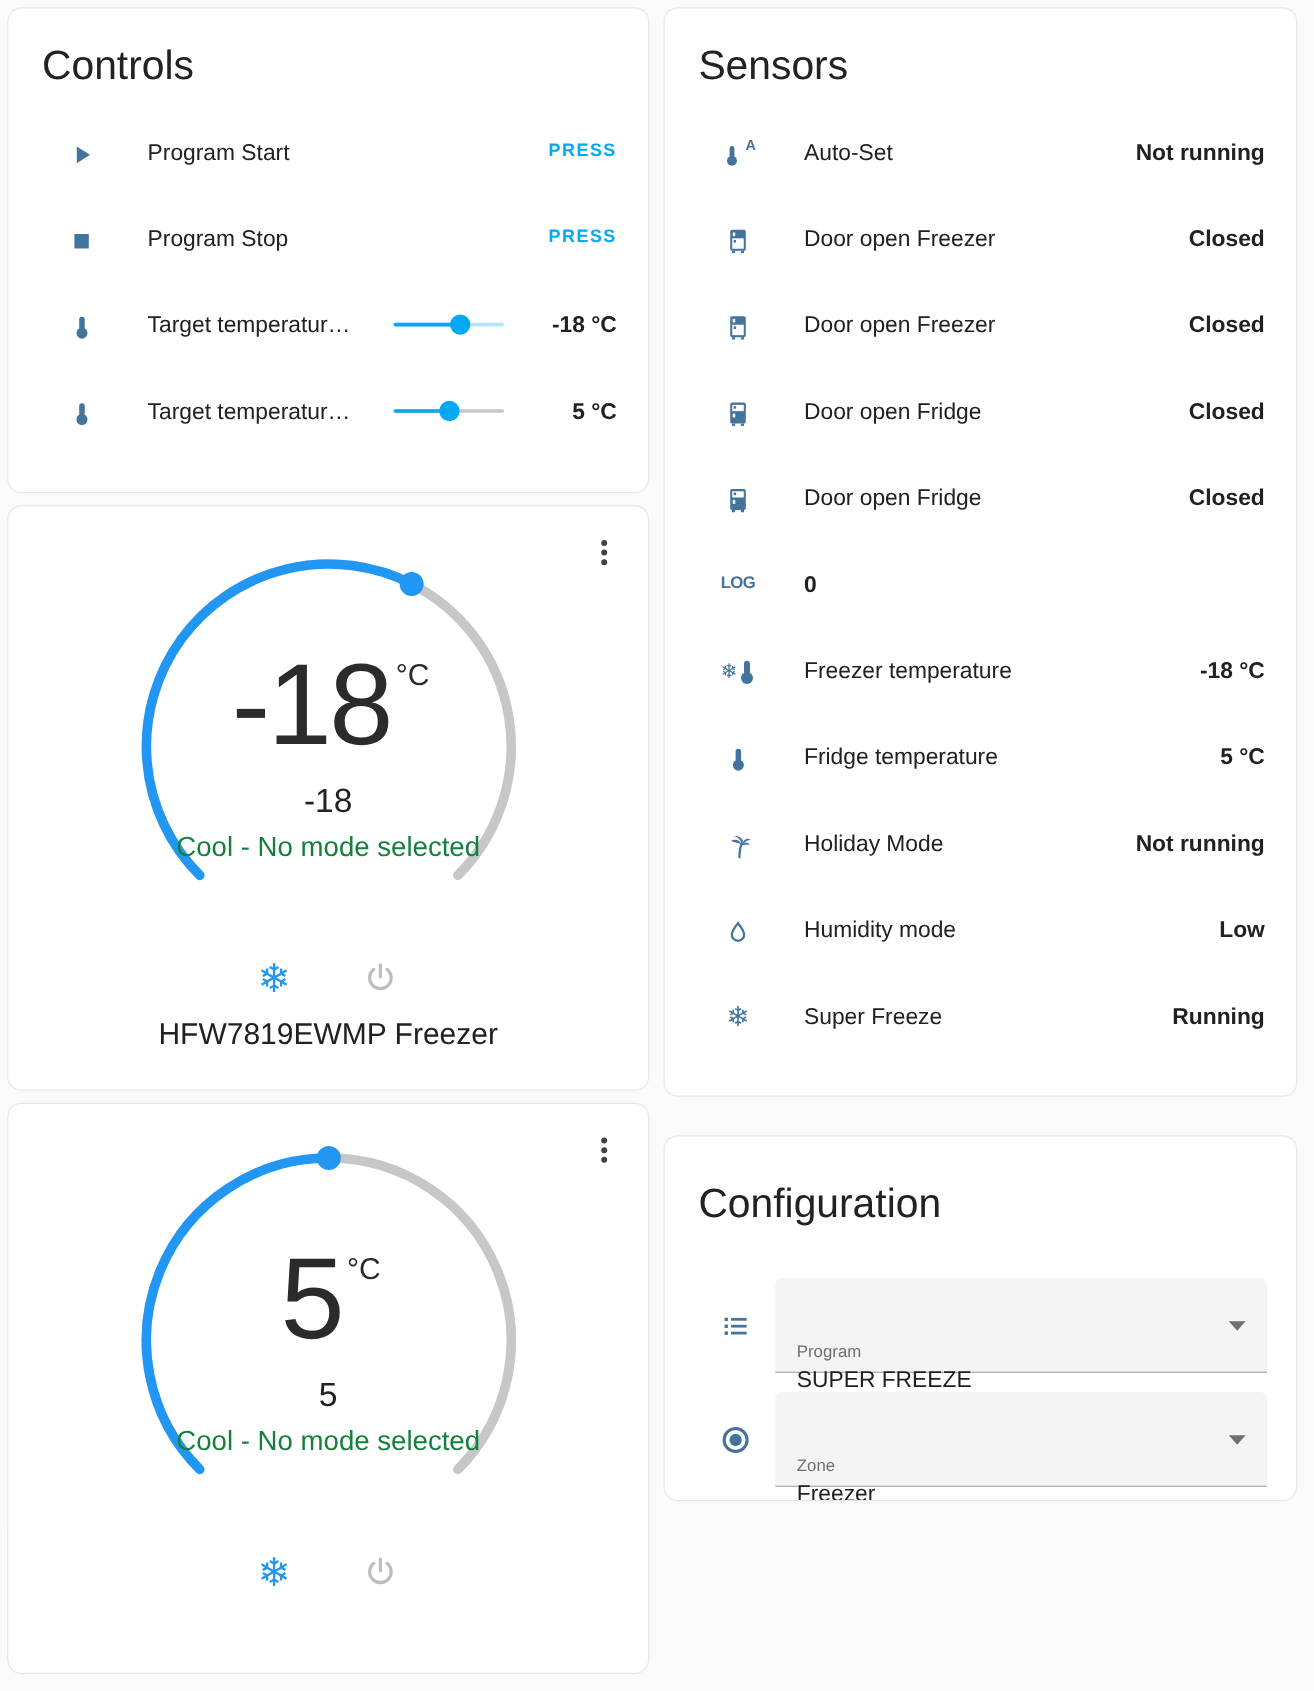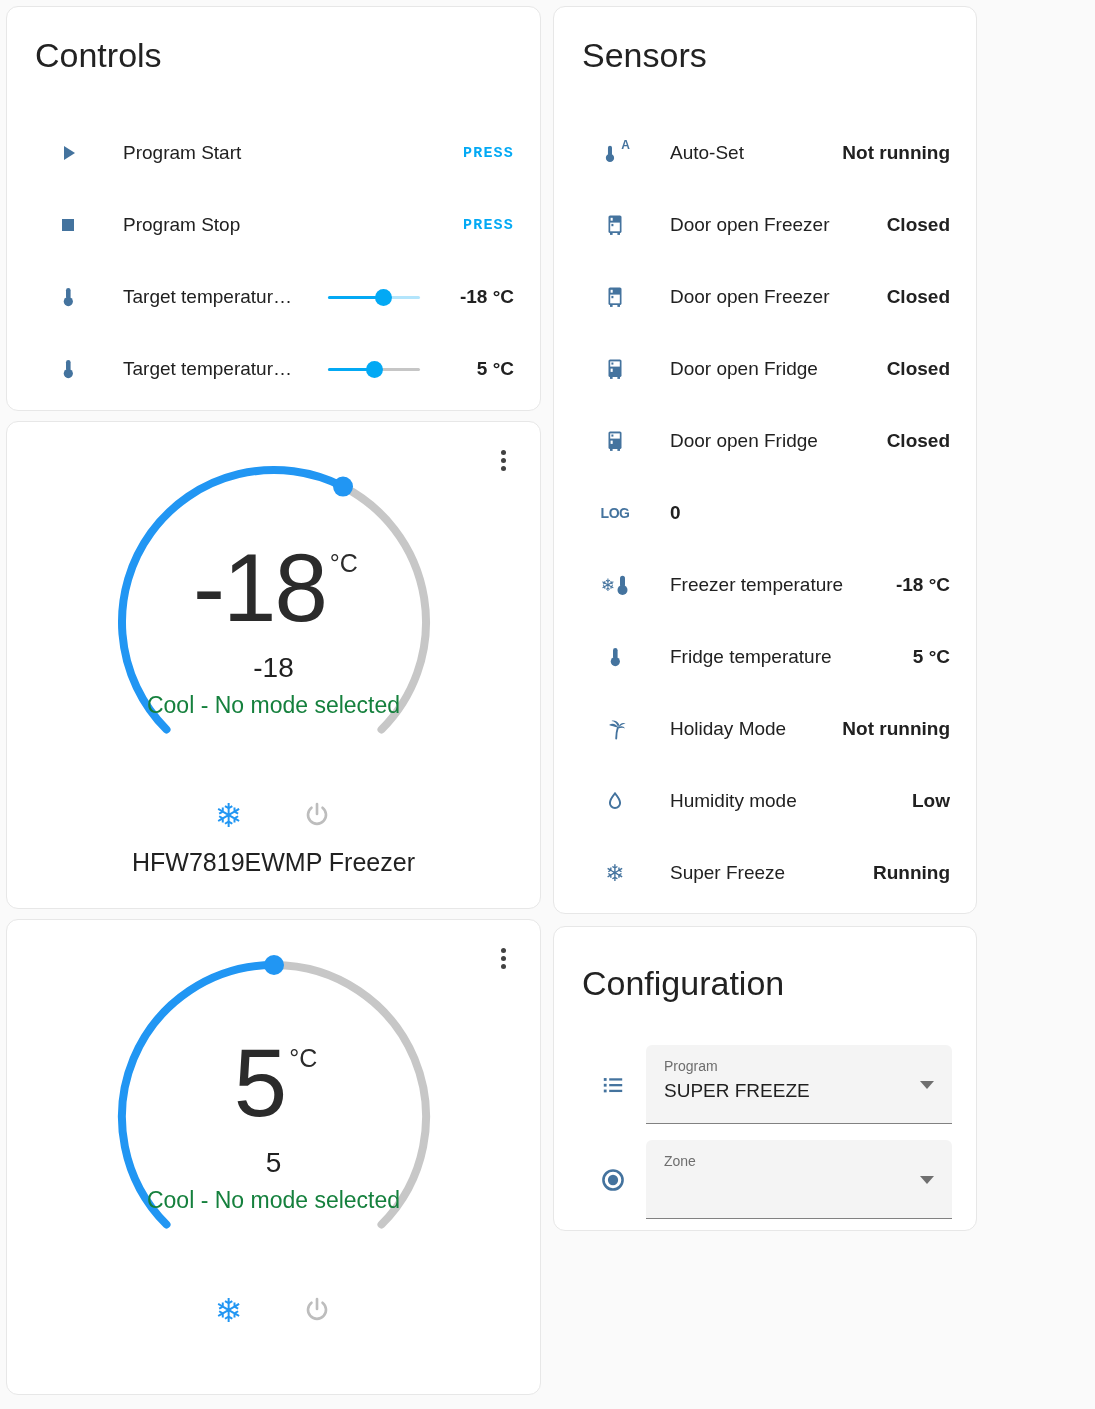--- a/index.html
+++ b/index.html
@@ -6,46 +6,46 @@
   html,body { background:#fafafa; }
   body {
     width:1095px; height:1409px;
     font-family:"Liberation Sans","DejaVu Sans",sans-serif;
     color:#212121;
     position:relative;
   }
   .page { display:flex; gap:12px; padding:6px; }
   .col { display:flex; flex-direction:column; }
   .col-left  { width:535px; gap:10px; }
-  .col-right { width:424px; gap:12px; }
+  .col-right { width:528px; gap:32px; }
 
   .card {
     background:#ffffff;
     border:1px solid #e7e7e7;
     border-radius:12px;
     position:relative;
     overflow:hidden;
   }
 
   .card-head {
     font-size:34px; line-height:44px; color:#222;
     padding-top:26px; margin:0 28px 40px 28px;
     font-weight:400;
   }
 
   
-  .row { height:72px; display:flex; align-items:center; padding:0 26px 0 46px; }
+  .row { height:72px; display:flex; align-items:flex-start; padding:0 26px 0 46px; }
   .ricon { width:30px; min-width:30px; display:flex; justify-content:center; align-items:center; margin-right:40px; color:#44739e; }
   .ricon svg { display:block; }
   .rlabel { flex:1; font-size:19px; color:#212121; white-space:nowrap; overflow:hidden; }
   .rvalue { font-size:19px; color:#212121; text-align:right; white-space:nowrap;font-weight:bold; }
   .press-btn {
     color:#03a9f4; font-size:15px; font-weight:700; letter-spacing:1.2px;
     cursor:pointer; background:none; border:none;
-    font-family:Liberation Mono, monospace;
+    font-family:Liberation Sans, sans-serif;
   }
 
   
   .slider { position:relative; width:92px; height:18px; margin-right:10px; cursor:pointer; }
   .slider .track { position:absolute; top:7.5px; left:0; right:0; height:3px; border-radius:2px; }
   .slider.track-blue .track { background:#b3e5fc; }
   .slider.track-gray .track { background:#c6c6c6; }
   .slider .fill { position:absolute; top:7.5px; left:0; height:3px; background:#03a9f4; border-radius:2px; width:calc(var(--p)*1%); }
   .slider .knob { position:absolute; top:0.5px; width:17px; height:17px; border-radius:50%; background:#03a9f4; left:calc(var(--p)*1% - 8.5px); }
   .slider-val { width:84px; }
@@ -80,21 +80,21 @@
 
   
   .cfg-head { padding-top:34px; }
   .cfg-row { display:flex; align-items:center; padding:0 24px 0 44px; margin-bottom:16px; }
   .cfg-icon { width:30px; min-width:30px; margin-right:18px; display:flex; justify-content:center; color:#44739e; }
   .select-field {
     position:relative; flex:1; background:#f4f4f4;
     border-radius:6px 6px 0 0; border-bottom:1px solid #818181;
     padding:13px 48px 13px 18px; cursor:pointer; height:79px;
   }
-  .select-label { font-size:14px; color:#6e6e6e; margin-bottom:6px; }
+  .select-label { font-size:14px; color:#6e6e6e; margin-bottom:6px;margin-top:40px; }
   .select-value { font-size:19px; color:#1f1f1f; }
   .select-arrow {
     position:absolute; right:18px; top:50%; margin-top:-3px;
     width:0; height:0; border-left:7px solid transparent; border-right:7px solid transparent;
     border-top:8px solid #6f6f6f;
   }
 </style>
 </head>
 <body>
 
@@ -405,18 +405,19 @@
 
       <div class="cfg-row">
         <span class="cfg-icon">
           <svg width="28" height="28" viewBox="0 0 24 24">
               <circle cx="12" cy="12" r="8.2" fill="none" stroke="#44739e" stroke-width="2.2"></circle>
               <circle cx="12" cy="12" r="4.4" fill="#44739e"></circle>
             </svg>
         </span>
         <div class="select-field">
           <div class="select-label">Zone</div>
+          <div class="select-value">Freezer</div>
           <span class="select-arrow"></span>
         </div>
       </div>
     </section>
   </div>
 </div>
 
 </body></html>

